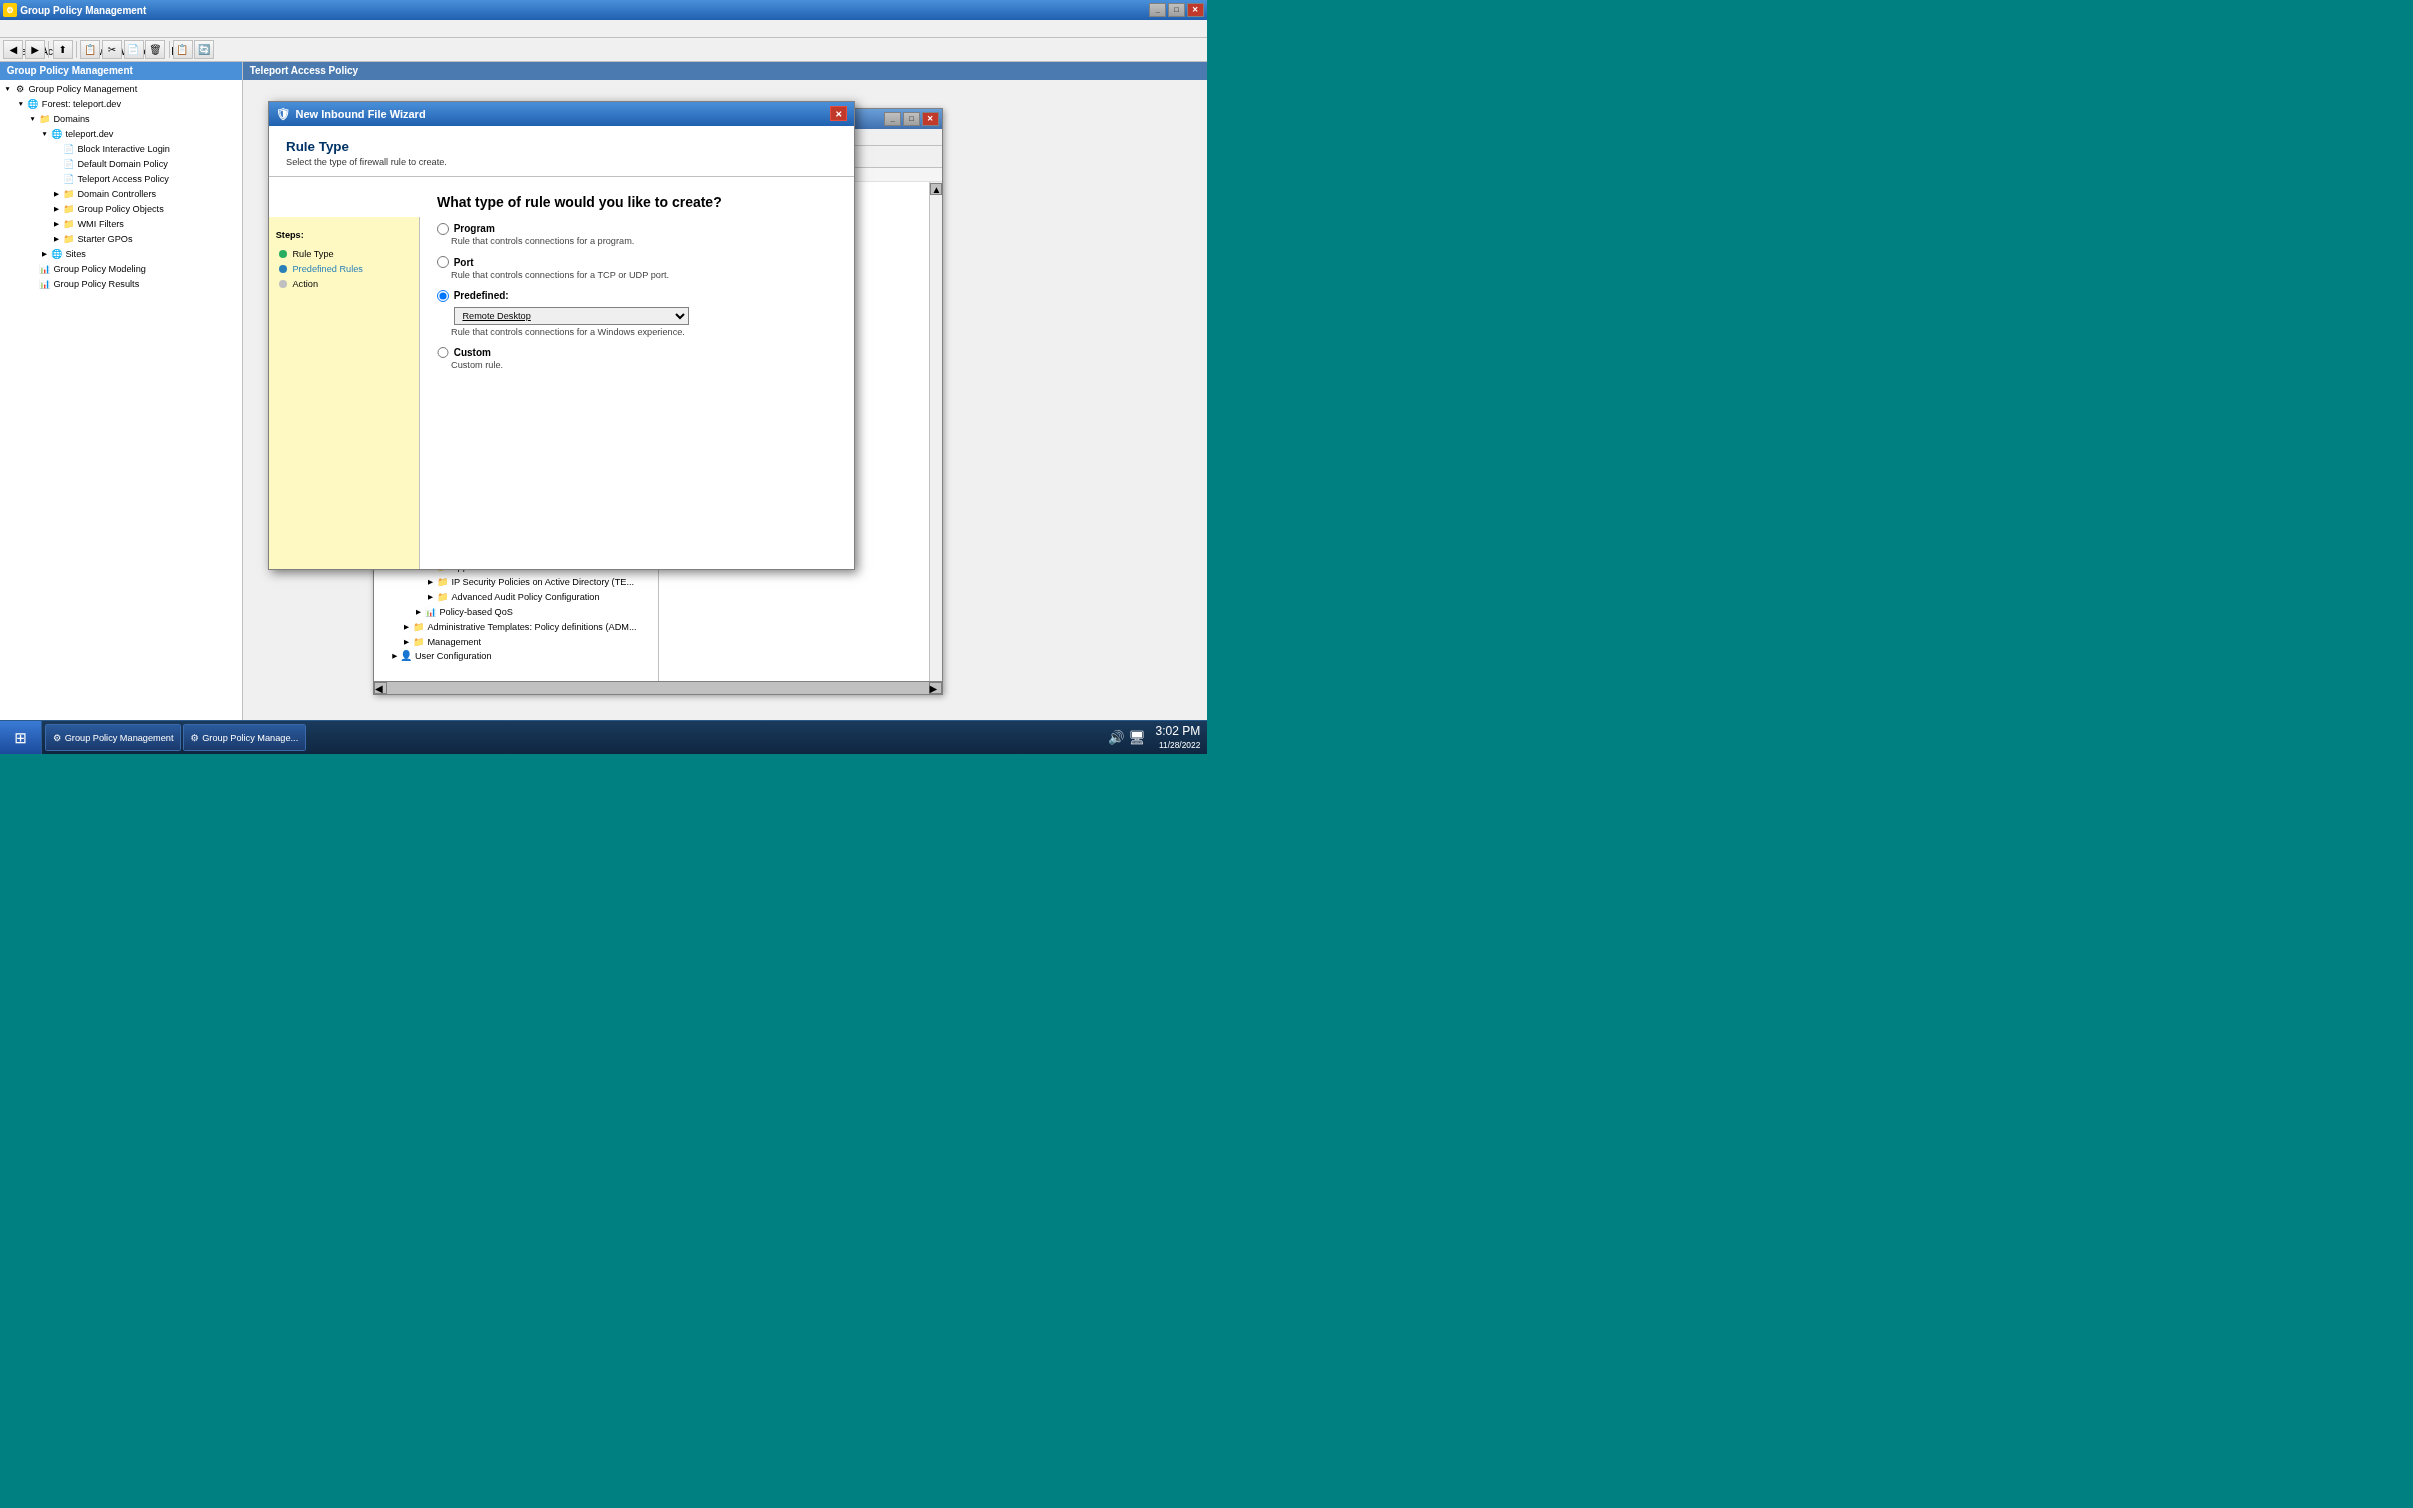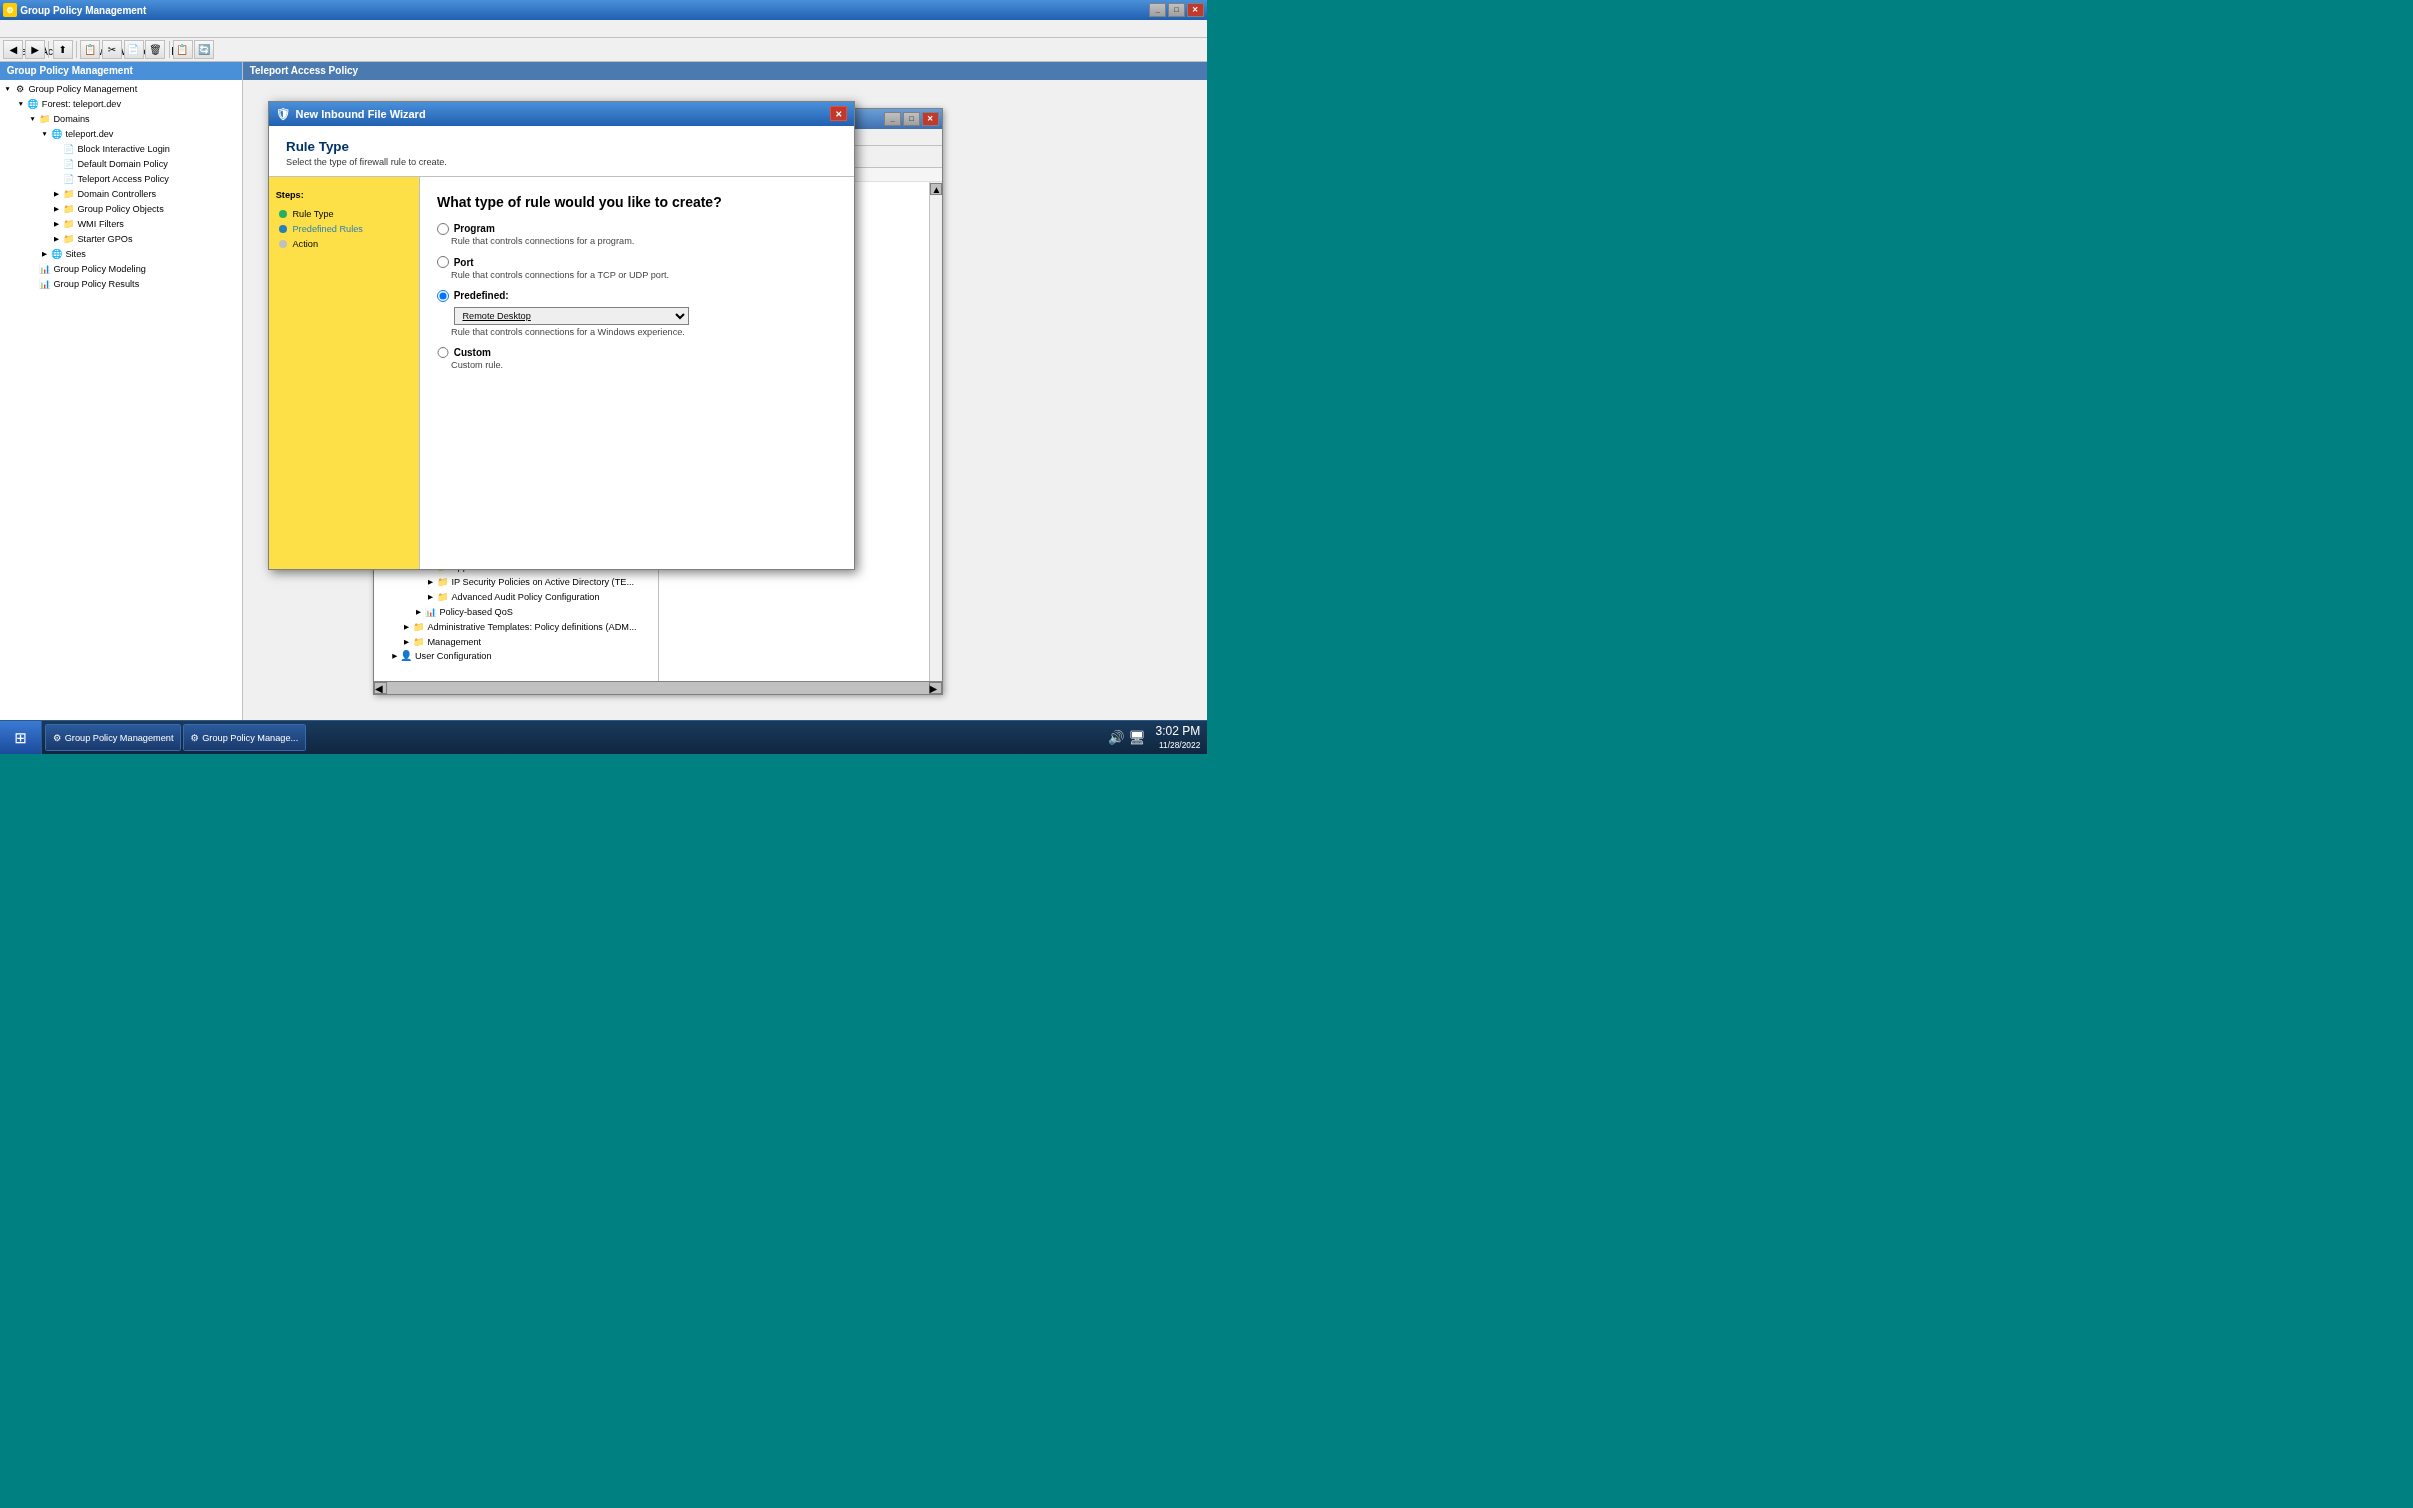--- a/index.html
+++ b/index.html
@@ -352,23 +352,24 @@
     }
 
     .wizard-body {
       display: flex;
       flex: 1;
       overflow: hidden;
     }
 
     .wizard-steps {
       width: 151px;
-      background: #fde047;
+      background: #fef9c3;
       border-right: 0.8px solid #c0c0c0;
       padding: 13.4px 6.7px;
+      margin-top: 40px;
     }
     .wizard-steps-title {
       font-weight: bold;
       font-size: 9.2px;
       margin-bottom: 6.7px;
     }
     .wizard-step-item {
       display: flex;
       align-items: center;
       padding: 2.5px 3.4px;

